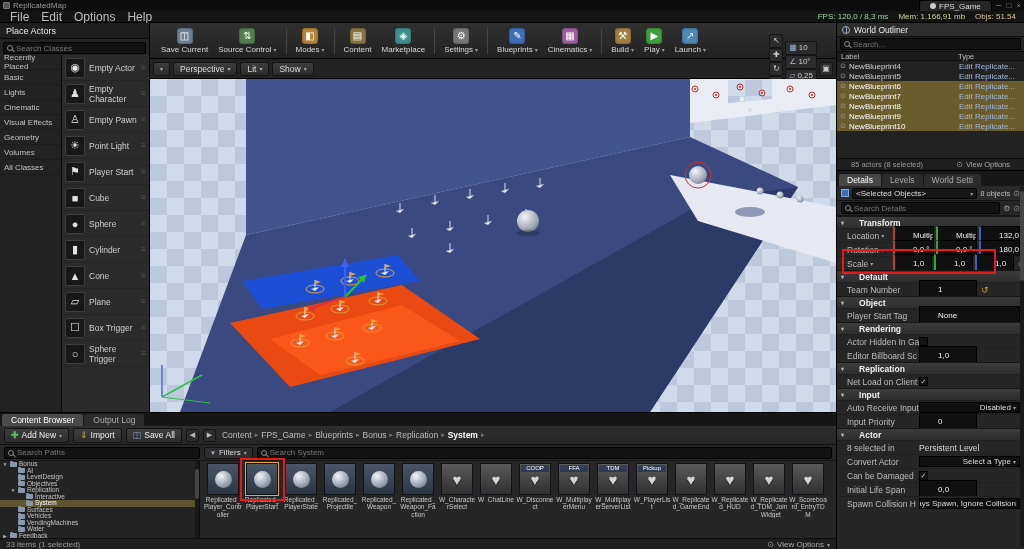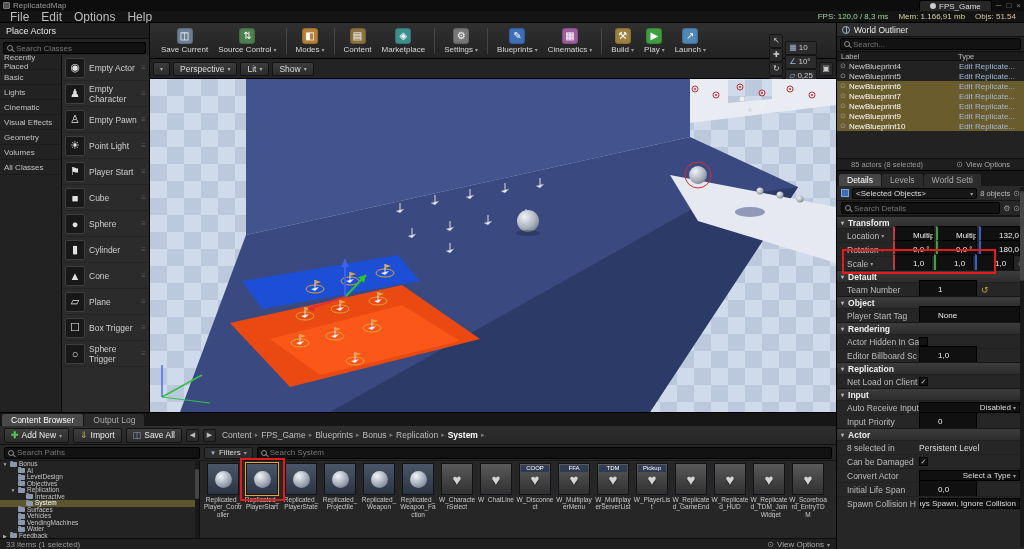--- a/index.html
+++ b/index.html
@@ -123,21 +123,21 @@
 .details{flex:1;display:flex;flex-direction:column;min-height:0;background:#262626;position:relative;}
 .d-tabs{height:15px;display:flex;gap:1px;background:#181818;align-items:flex-end;padding:1px 0 0 2px;}
 .d-tab{padding:1px 8px;font-size:8.5px;background:#2c2c2c;color:#aaa;border-radius:2px 2px 0 0;white-space:nowrap;}
 .d-tab.active{background:#464646;color:#fff;}
 .obj-row{height:15px;display:flex;align-items:center;gap:3px;padding:0 4px;background:#2a2a2a;border-bottom:1px solid #151515;}
 .cube-ico{width:8px;height:8px;background:#3a6fb7;border:1px solid #7fa8d8;flex:none;}
 .obj-dd{flex:1;display:flex;align-items:center;justify-content:space-between;background:#161616;border:1px solid #000;border-radius:2px;height:11px;padding:0 3px;color:#ddd;font-size:8px;}
 .obj-count{color:#bbb;font-size:7.5px;white-space:nowrap;}
 .d-search{height:15px;display:flex;align-items:center;gap:3px;padding:1px 4px;background:#262626;border-bottom:1px solid #151515;}
 .mini-ico{color:#9a9a9a;font-size:8px;}
-.sec-h{height:12px;background:linear-gradient(#3c3c3c,#2d2d2d);display:flex;align-items:center;gap:4px;padding:0 4px;color:#efefef;font-size:8.5px;font-weight:bold;border-top:1px solid #161616;}
+.sec-h{height:12px;background:linear-gradient(#3c3c3c,#2d2d2d);display:flex;align-items:center;gap:15px;padding:0 4px;color:#efefef;font-size:8.5px;font-weight:bold;border-top:1px solid #161616;}
 .sec-arrow{font-size:6px;color:#bbb;}
 .d-row{height:14px;display:flex;align-items:center;padding:0 4px 0 10px;border-top:1px solid #202020;background:#262626;}
 .d-label{width:72px;flex:none;color:#bdbdbd;font-size:8.5px;white-space:nowrap;overflow:hidden;display:flex;align-items:center;gap:2px;}
 .d-row.vec .d-label{width:46px;}
 .lbl-caret{font-size:6px;color:#999;}
 .d-val{flex:1;display:flex;align-items:center;gap:2px;min-width:0;}
 .num{background:#101010;border:1px solid #000;color:#eee;font-size:8px;height:20px;display:flex;align-items:center;padding:0 18px;flex:1;min-width:0;overflow:hidden;white-space:nowrap;}
 .num.fixed{flex:none;width:58px;}
 .axis-x{border-left:2px solid #c23b3b;}
 .axis-y{border-left:2px solid #3ba33b;}
@@ -1096,38 +1096,38 @@
         <div class="d-row">
           <span class="d-label">
               <span>8 selected in</span>
             </span>
           <span class="d-val">
               <span class="plain-val">Persistent Level</span>
             </span>
         </div>
         <div class="d-row">
           <span class="d-label">
+              <span>Convert Actor</span>
+            </span>
+          <span class="d-val">
+            <span class="dd">
+              <span>Select a Type</span>
+              <span class="tb-caret show">▾</span>
+            </span>
+          </span>
+        </div>
+        <div class="d-row">
+          <span class="d-label">
               <span>Can be Damaged</span>
             </span>
           <span class="d-val">
               <span class="chk">
                 <span>✓</span>
               </span>
             </span>
-        </div>
-        <div class="d-row">
-          <span class="d-label">
-              <span>Convert Actor</span>
-            </span>
-          <span class="d-val">
-            <span class="dd">
-              <span>Select a Type</span>
-              <span class="tb-caret show">▾</span>
-            </span>
-          </span>
         </div>
         <div class="d-row">
           <span class="d-label">
               <span>Initial Life Span</span>
             </span>
           <span class="d-val">
               <span class="num fixed">0,0</span>
             </span>
         </div>
         <div class="d-row">

